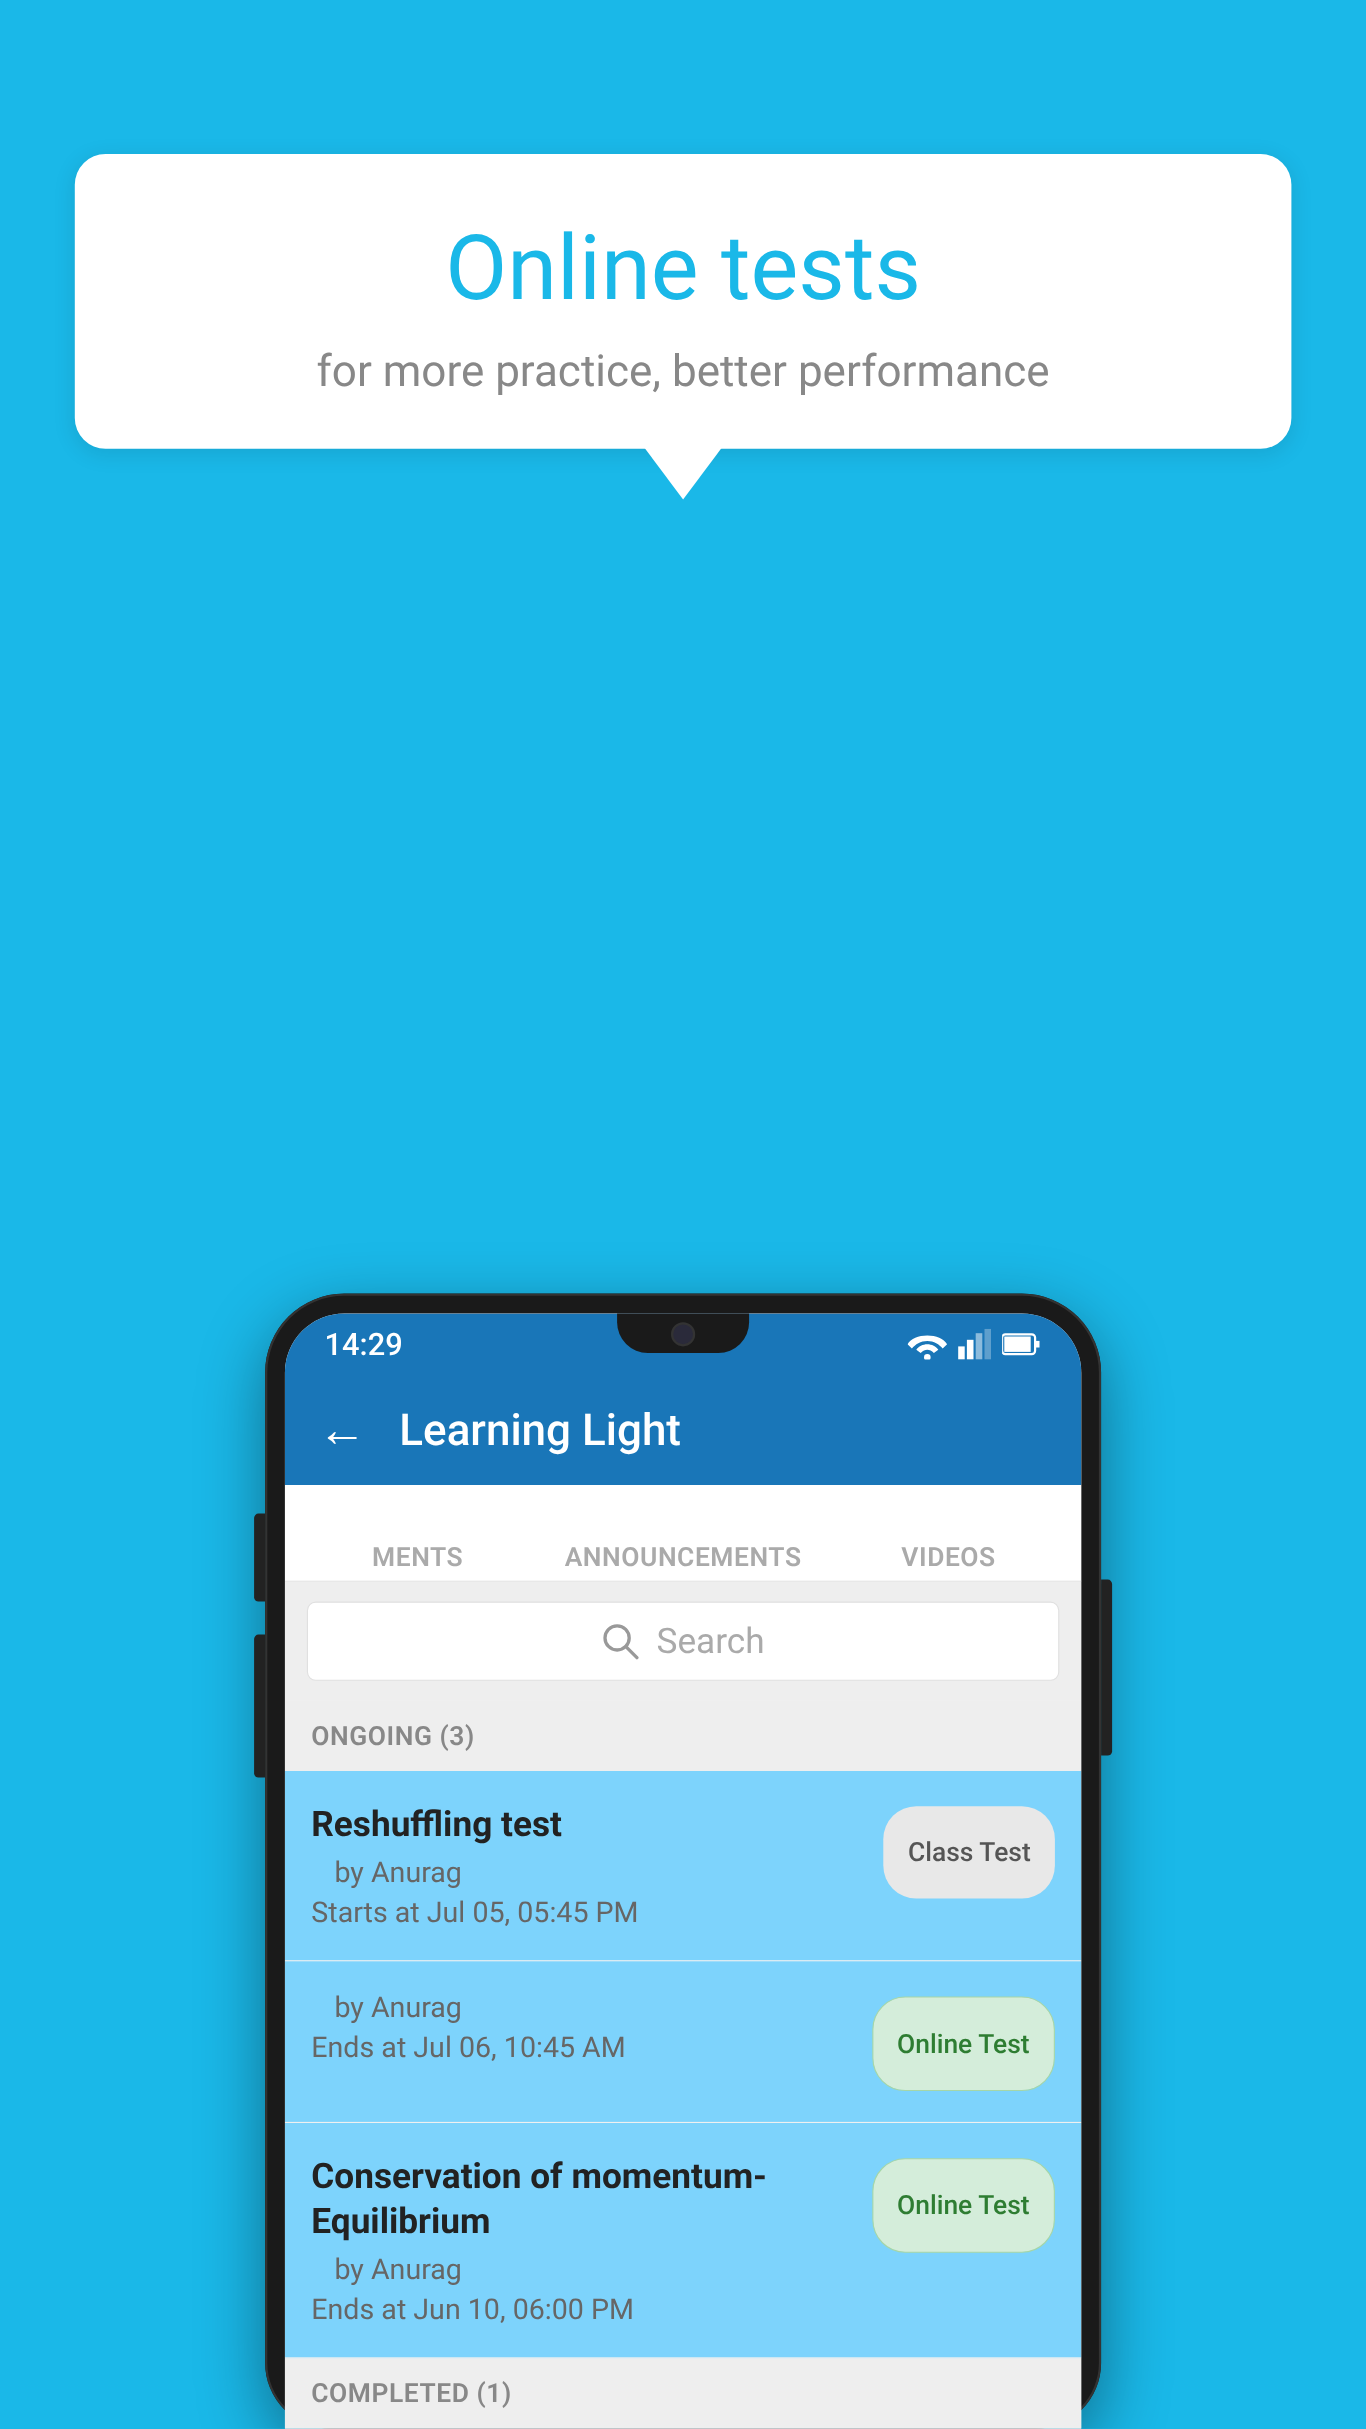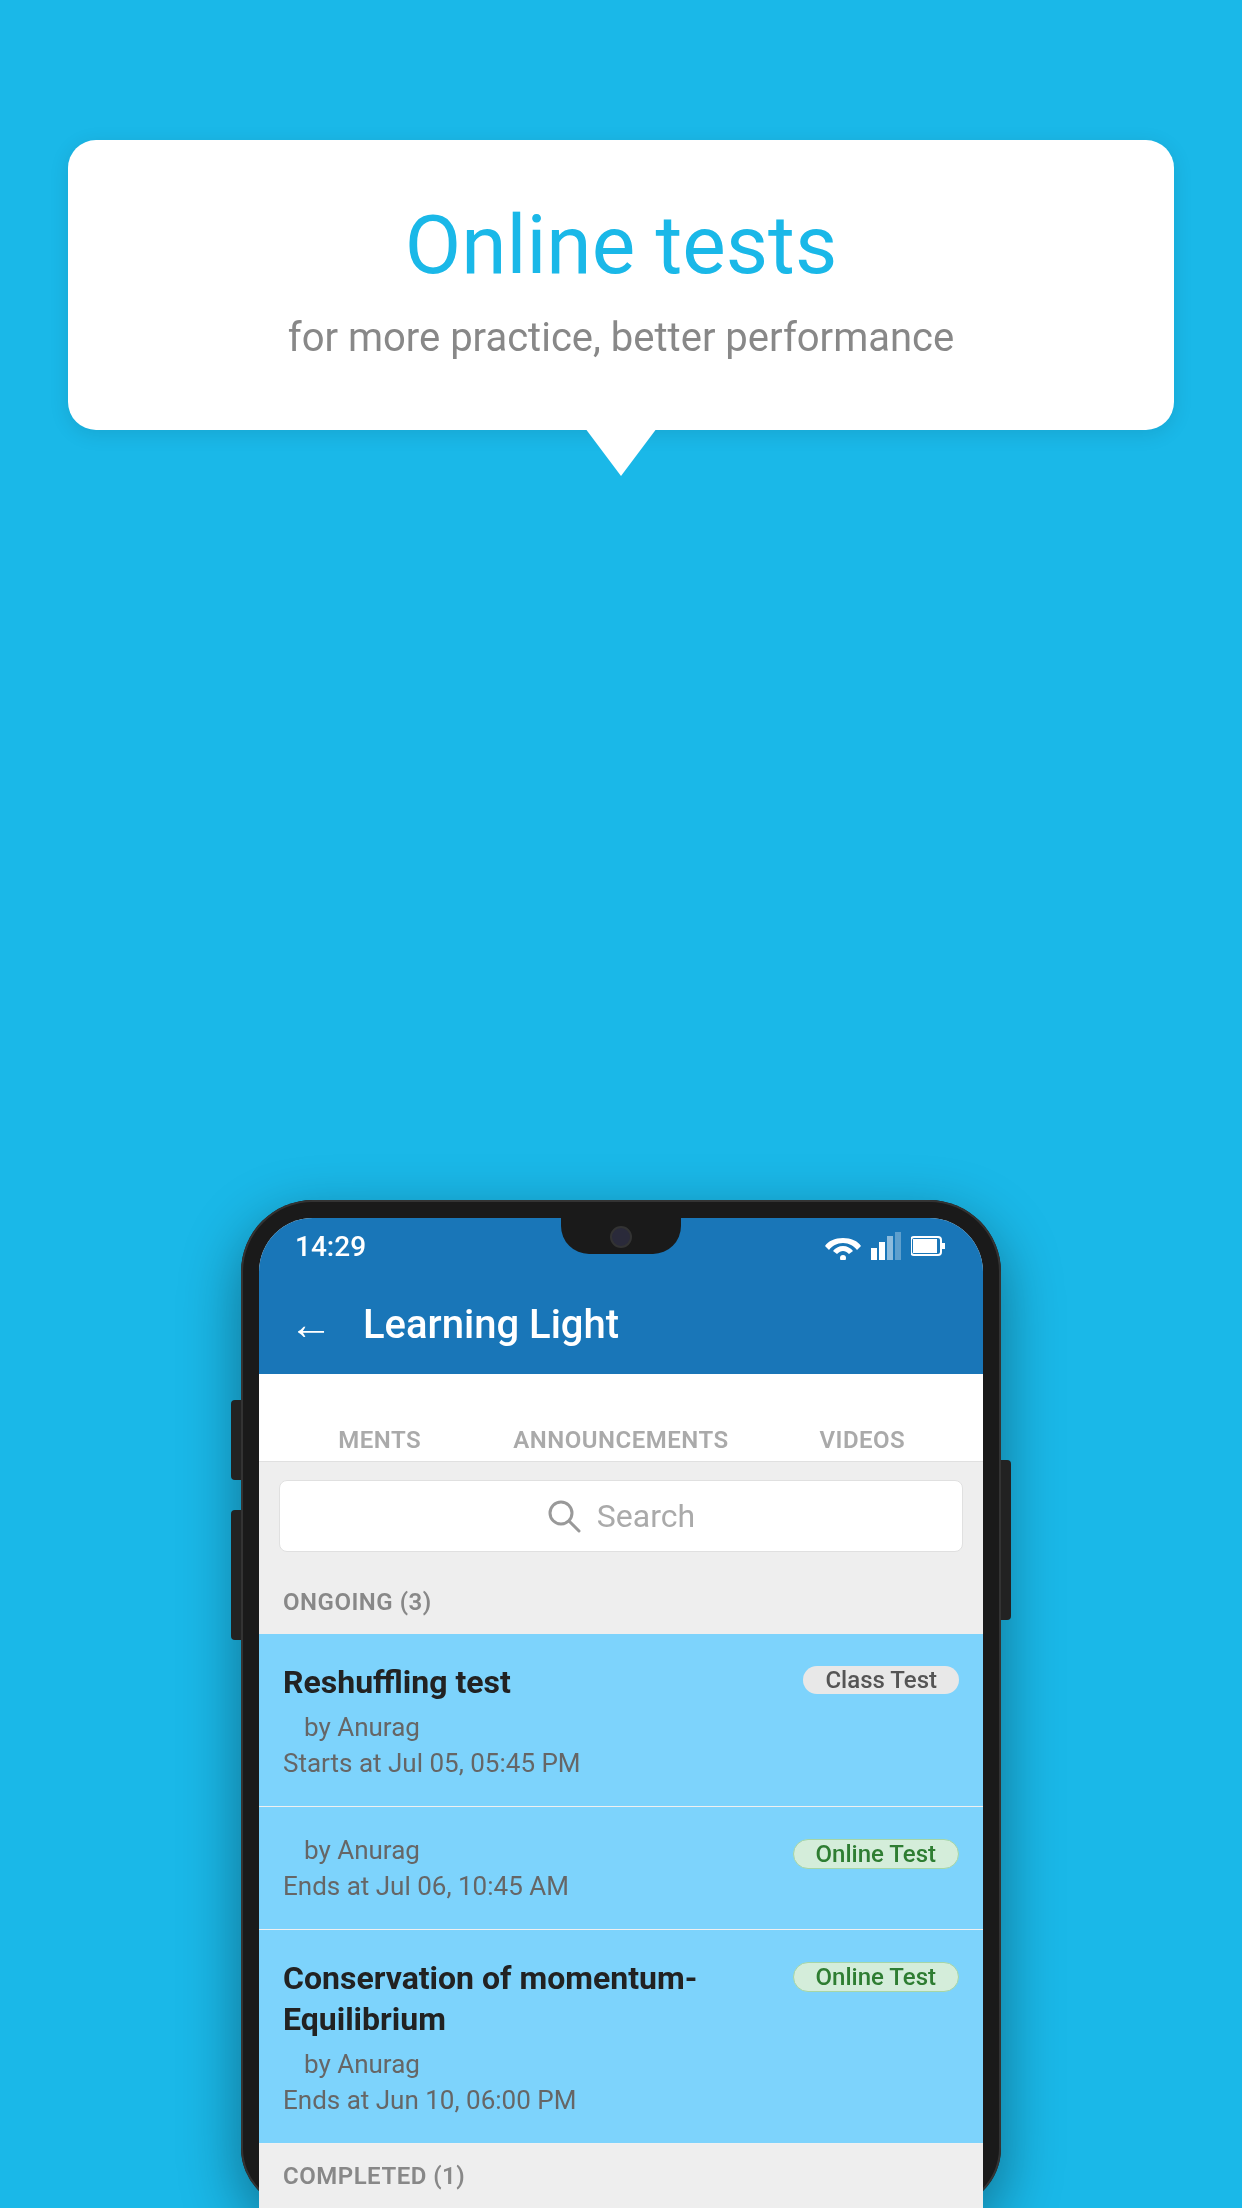--- a/index.html
+++ b/index.html
@@ -14,21 +14,21 @@
     }
 
     
     .speech-bubble {
       position: absolute;
       top: 140px;
       left: 68px;
       right: 68px;
       background: #ffffff;
       border-radius: 28px;
-      padding: 60px 50px 69px;
+      padding: 60px 50px 47px;
       text-align: center;
       box-shadow: 0 4px 20px rgba(0,0,0,0.1);
     }
 
     .speech-bubble::after {
       content: '';
       position: absolute;
       bottom: -46px;
       left: 50%;
       transform: translateX(-50%);
@@ -289,21 +289,21 @@
       margin-bottom: 6px;
       margin-left: 21px;
     }
 
     .list-item-date {
       font-size: 26px;
       color: #666666;
     }
 
     .badge {
-      padding: 0 22px;
+      padding: 28px 22px;
       border-radius: 30px;
       font-size: 24px;
       font-weight: 500;
       white-space: nowrap;
       flex-shrink: 0;
       margin-top: 4px;
     }
 
     .badge-class {
       background: #e8e8e8;

